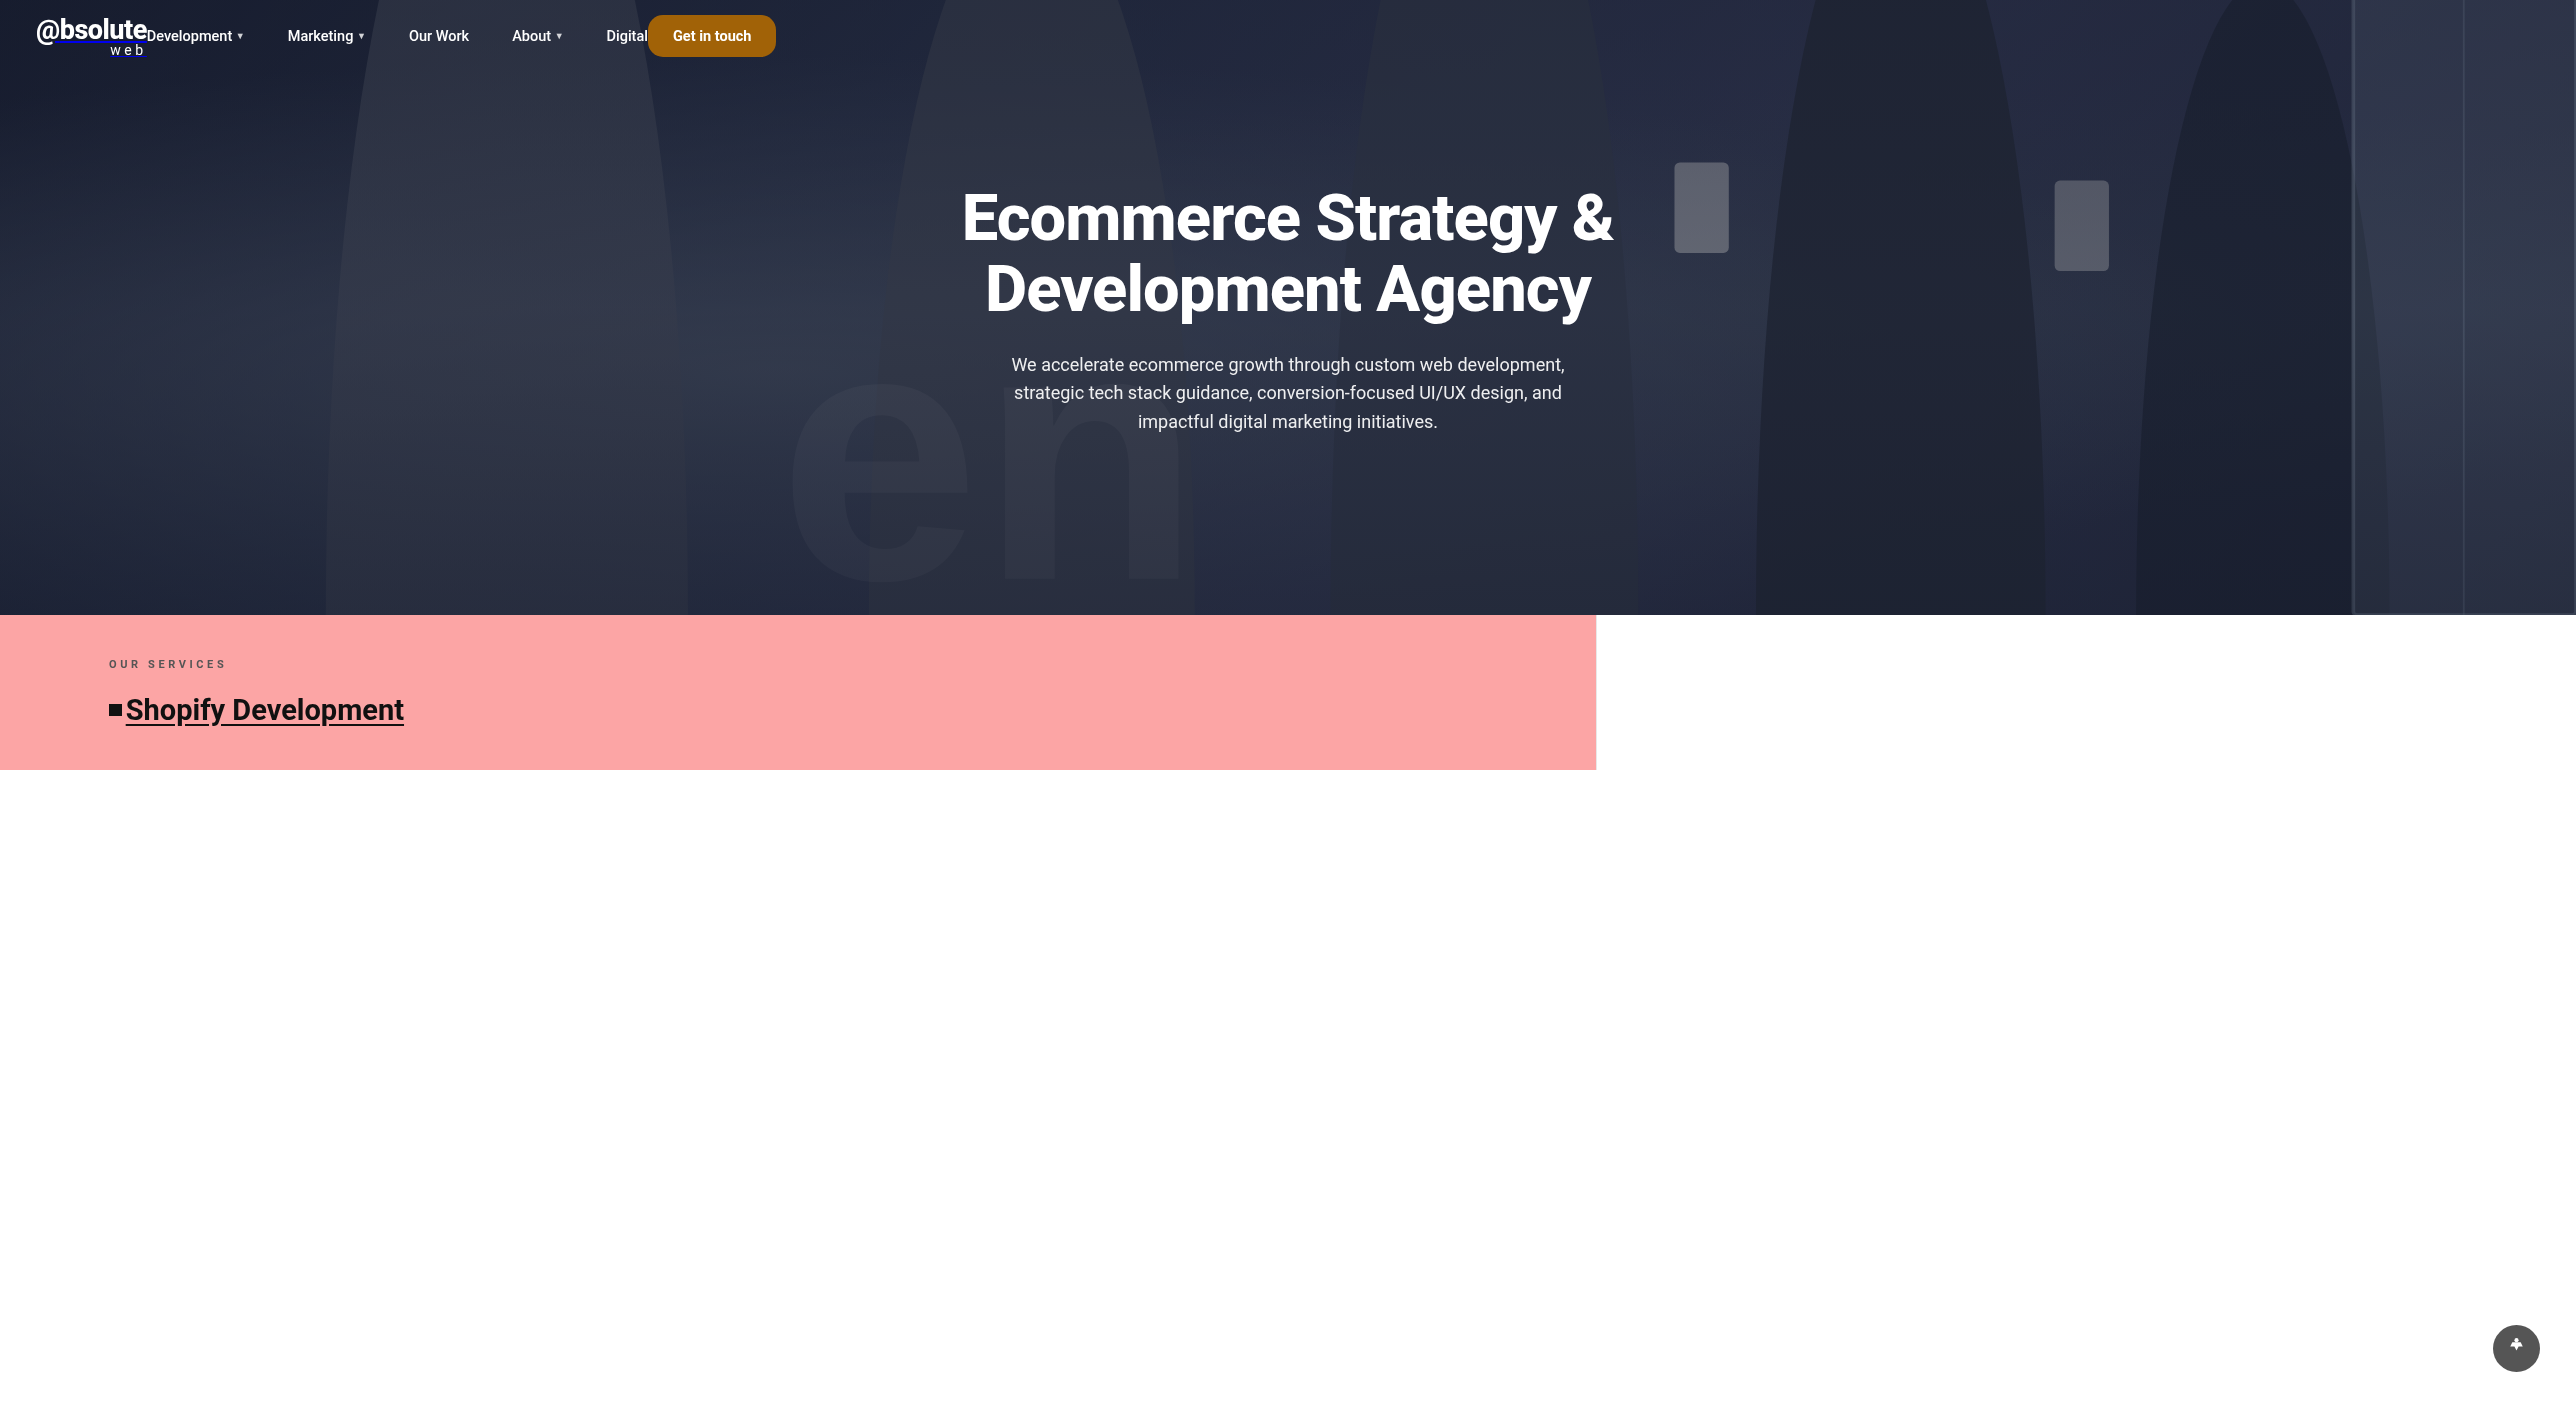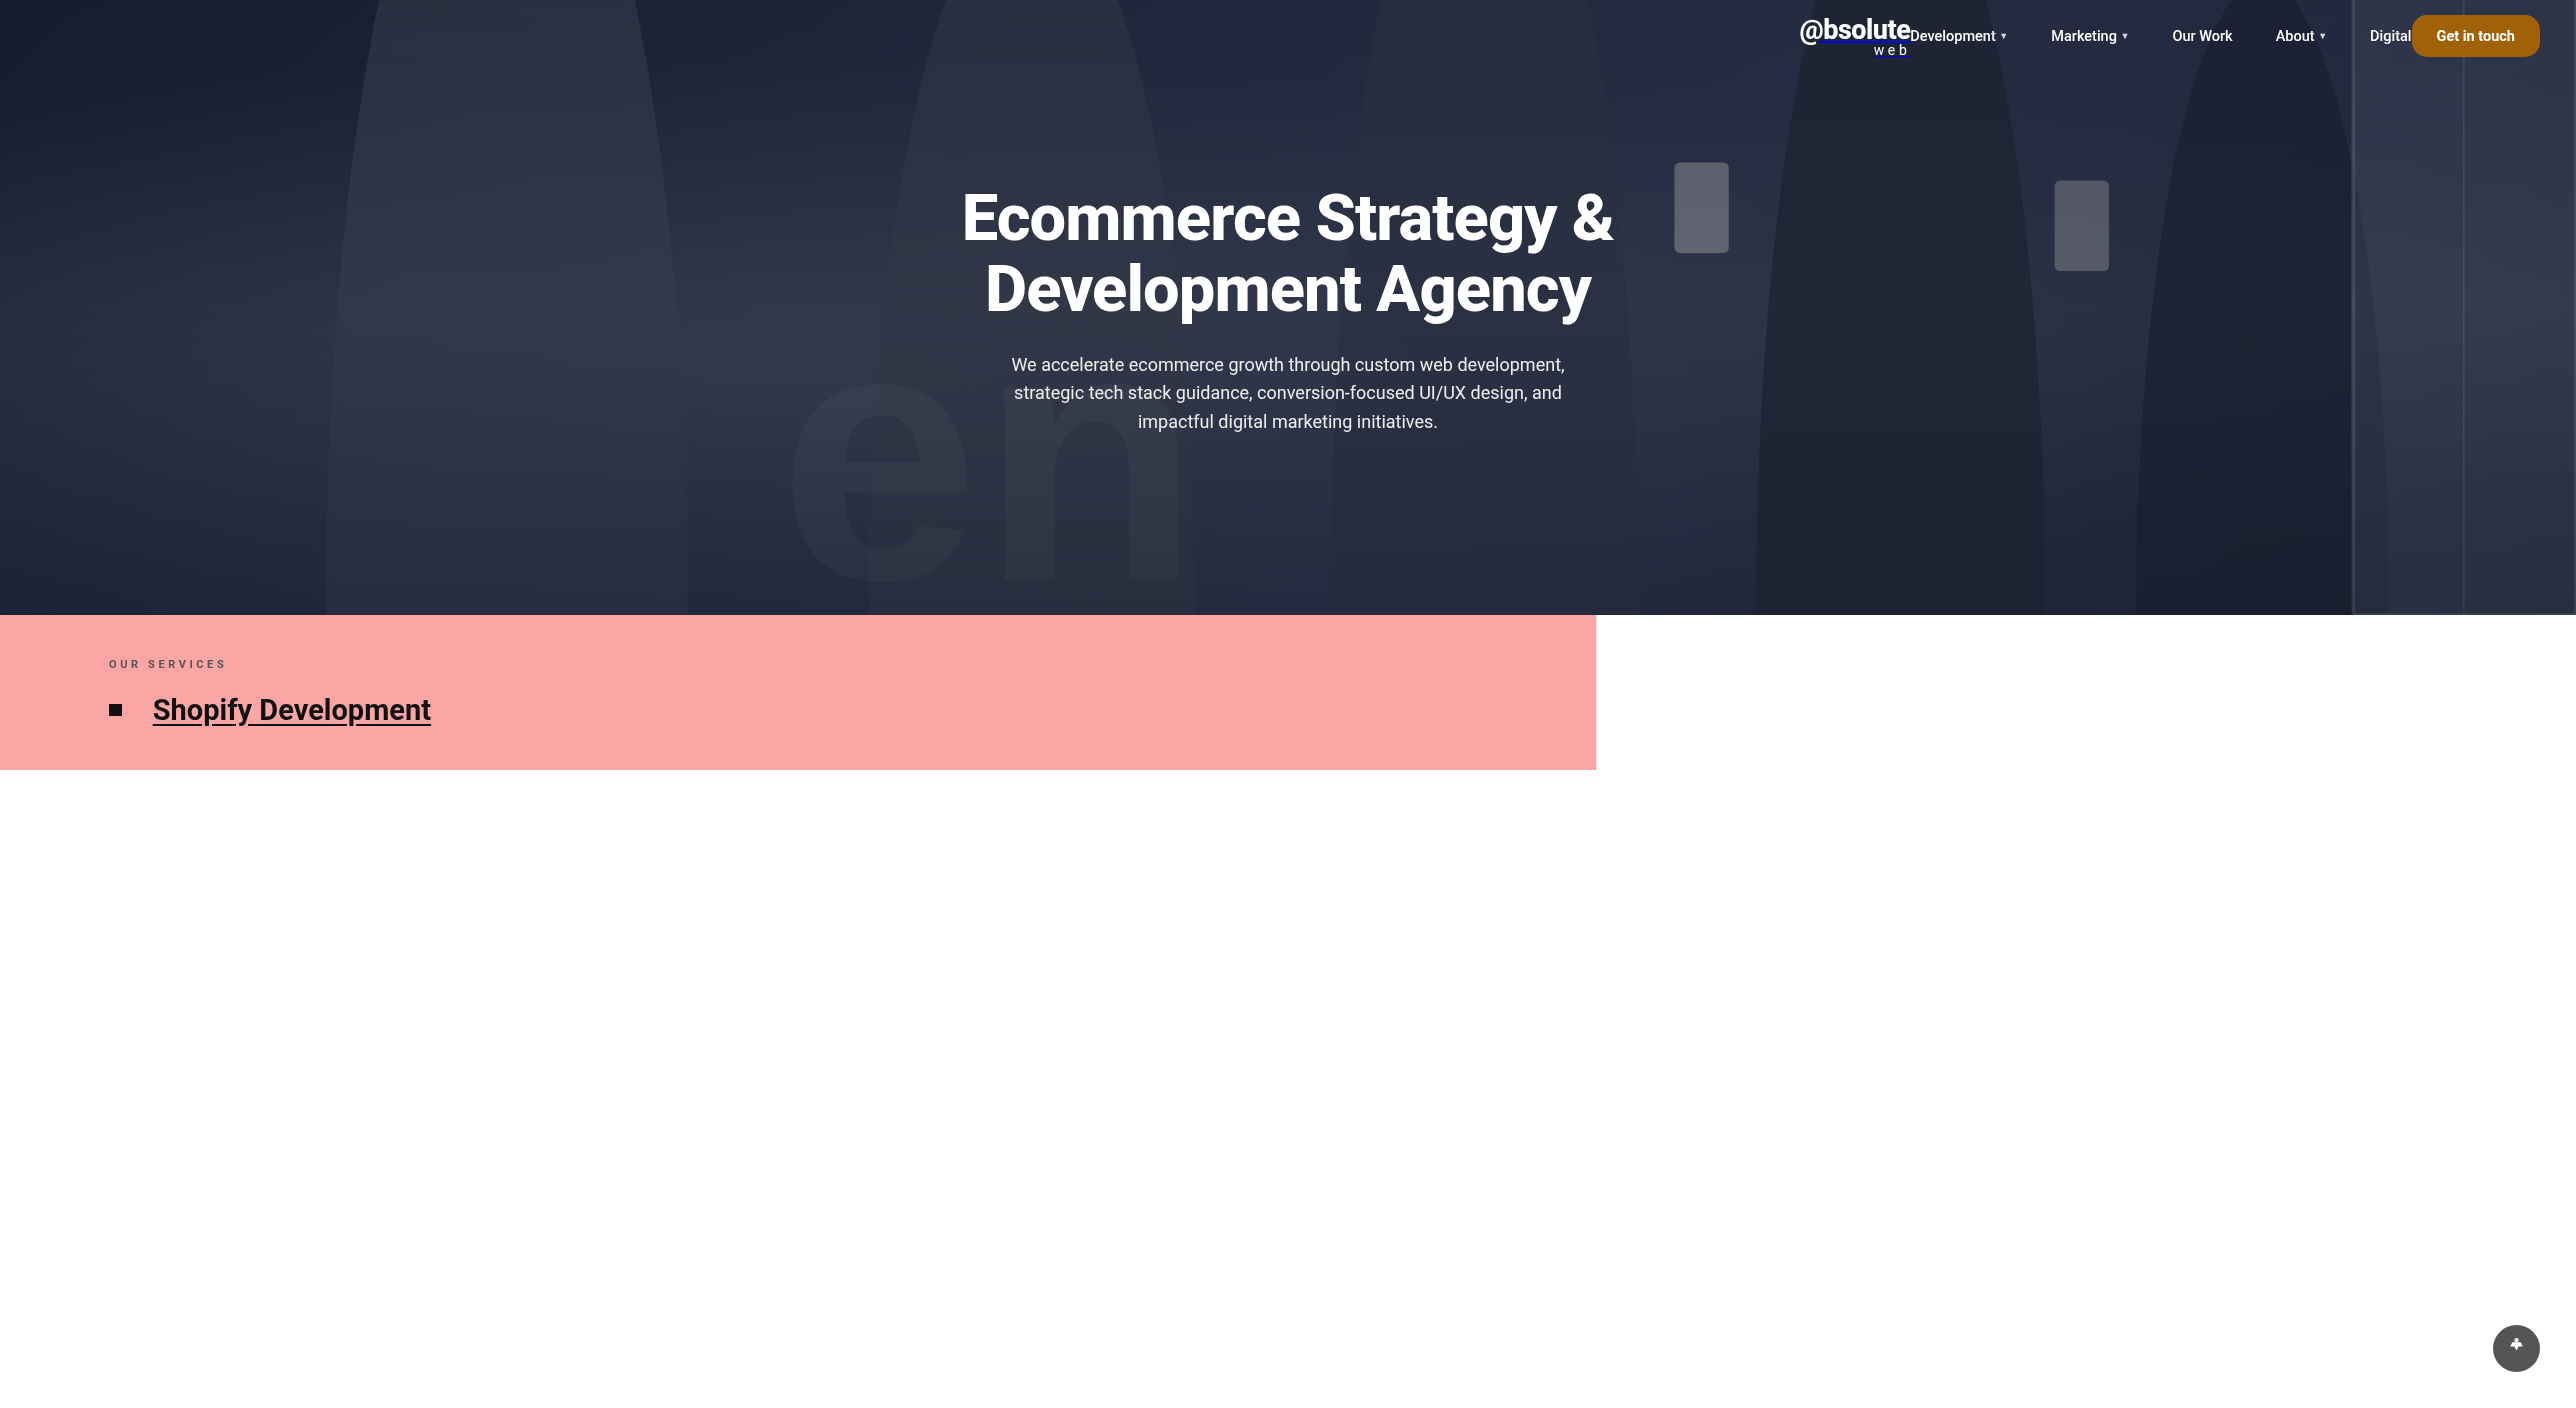--- a/index.html
+++ b/index.html
@@ -16,21 +16,21 @@
 
     
     .navbar {
       position: absolute;
       top: 0;
       left: 0;
       right: 0;
       z-index: 100;
       display: flex;
       align-items: center;
-      justify-content: flex-end;
+      justify-content: flex-start;
       padding: 0 36px;
       height: 72px;
     }
 
     .logo-wrap {
       display: flex;
       align-items: center;
     }
 
     .nav-links {
@@ -146,21 +146,21 @@
       font-weight: 700;
       letter-spacing: 3.6px;
       color: #555;
       margin-bottom: 22px;
       text-transform: uppercase;
     }
 
     .services-link {
       display: flex;
       align-items: center;
-      gap: 31px;
+      gap: 4px;
       text-decoration: none;
       text-align: right;
     }
 
     .services-bullet {
       width: 12.7px;
       height: 12.7px;
       background: #111;
       flex-shrink: 0;
     }

